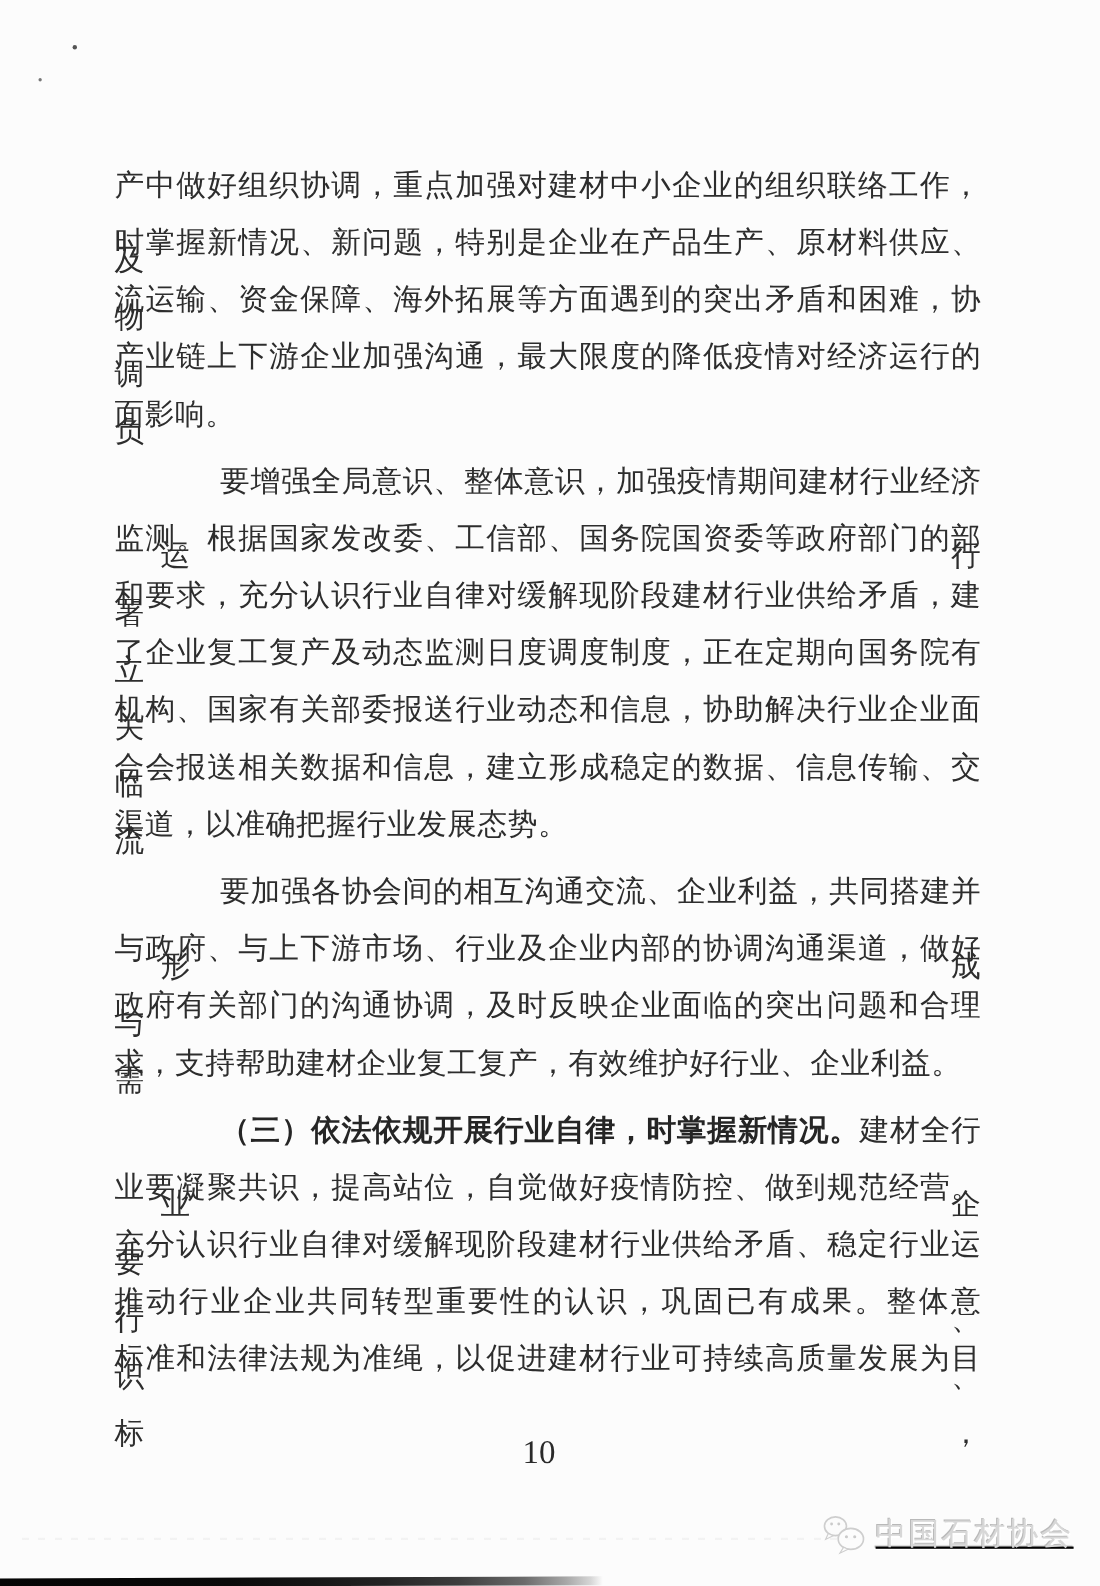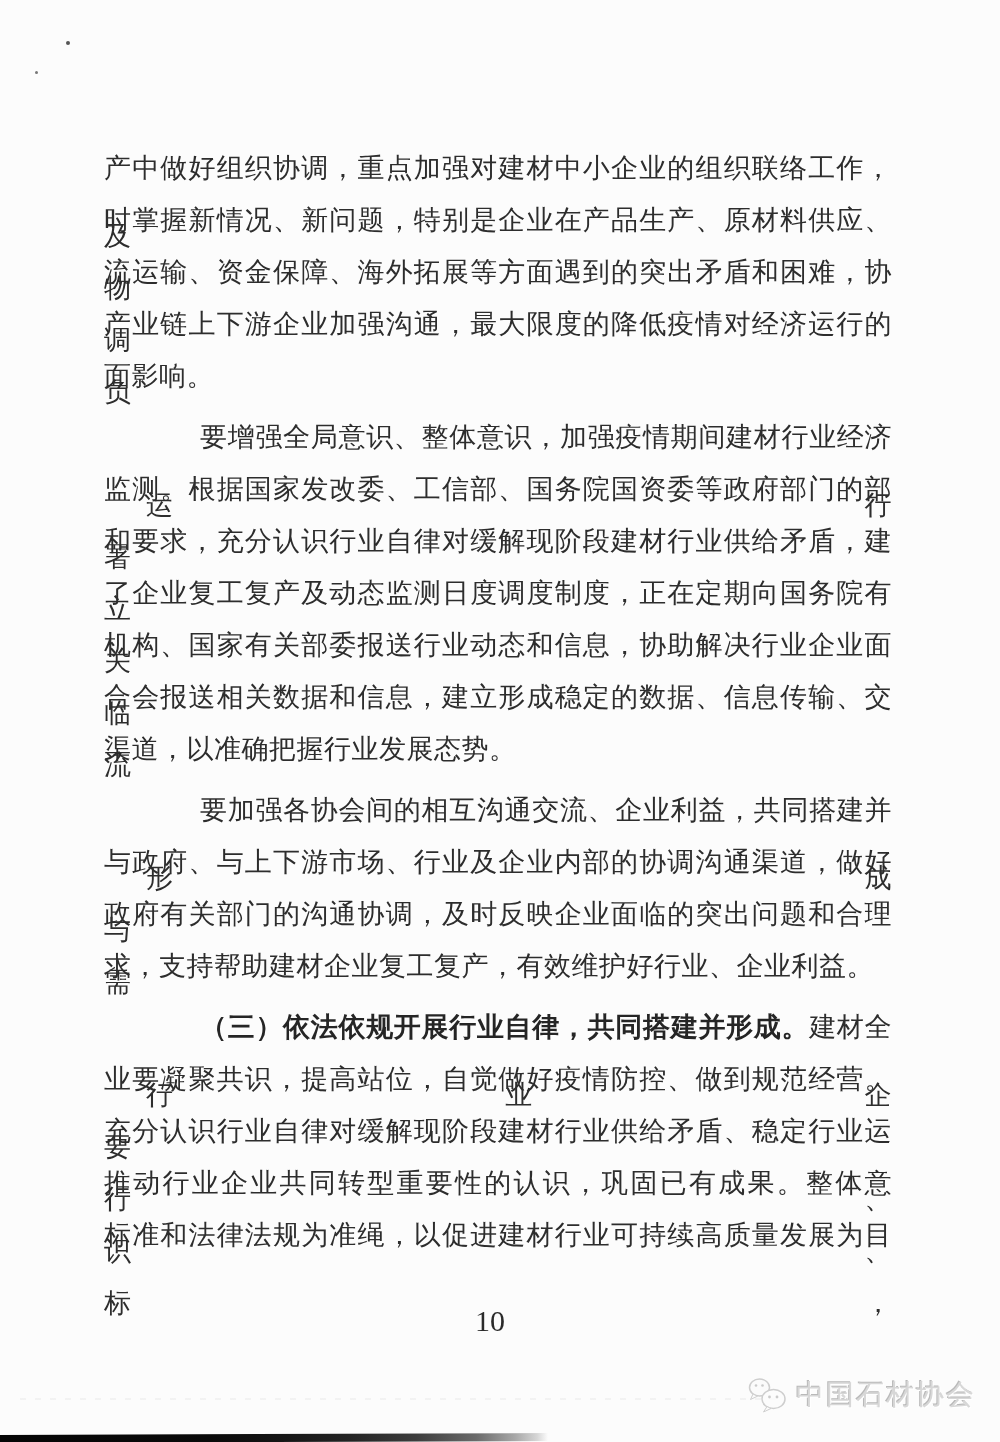--- a/index.html
+++ b/index.html
@@ -60,21 +60,21 @@
     left: 20px; top: 1398px;
     width: 760px; height: 2px;
     background: repeating-linear-gradient(90deg, #e9e9e9 0 6px, transparent 6px 15px);
     opacity: 0.5;
   }
 
   
   .footer {
     position: absolute;
     right: 24px; top: 1376px;
-    display: flex; align-items: flex-end; gap: 8px;
+    display: flex; align-items: flex-end; gap: 8px; text-decoration: underline;
   }
   .footer .brand {
     font-size: 28px;
     letter-spacing: 2px;
     color: #d7d7d7;
     text-shadow: 1px 1px 0 #ffffff, -1px -1px 0 #b9b9b9;
   }
   .footer svg { display: block; opacity: 0.85; }
 
   
@@ -114,21 +114,21 @@
         <div class="line fill">合会报送相关数据和信息，建立形成稳定的数据、信息传输、交流</div>
         <div class="line">渠道，以准确把握行业发展态势。</div>
       </div>
       <div class="para">
         <div class="line fill indent">要加强各协会间的相互沟通交流、企业利益，共同搭建并形成</div>
         <div class="line fill">与政府、与上下游市场、行业及企业内部的协调沟通渠道，做好与</div>
         <div class="line fill">政府有关部门的沟通协调，及时反映企业面临的突出问题和合理需</div>
         <div class="line">求，支持帮助建材企业复工复产，有效维护好行业、企业利益。</div>
       </div>
       <div class="para">
-        <div class="line fill indent"><span class="bold">（三）依法依规开展行业自律，共同搭建并形成。</span><span>建材全行业企</span></div>
+        <div class="line fill indent"><span class="bold">（三）依法依规开展行业自律，时掌握新情况。</span><span>建材全行业企</span></div>
         <div class="line fill">业要凝聚共识，提高站位，自觉做好疫情防控、做到规范经营。要</div>
         <div class="line fill">充分认识行业自律对缓解现阶段建材行业供给矛盾、稳定行业运行、</div>
         <div class="line fill">推动行业企业共同转型重要性的认识，巩固已有成果。整体意识、</div>
         <div class="line fill">标准和法律法规为准绳，以促进建材行业可持续高质量发展为目标，</div>
       </div>
     </main>
 
   <div class="page-number">10</div>
 
   <div class="noise-strip"></div>

